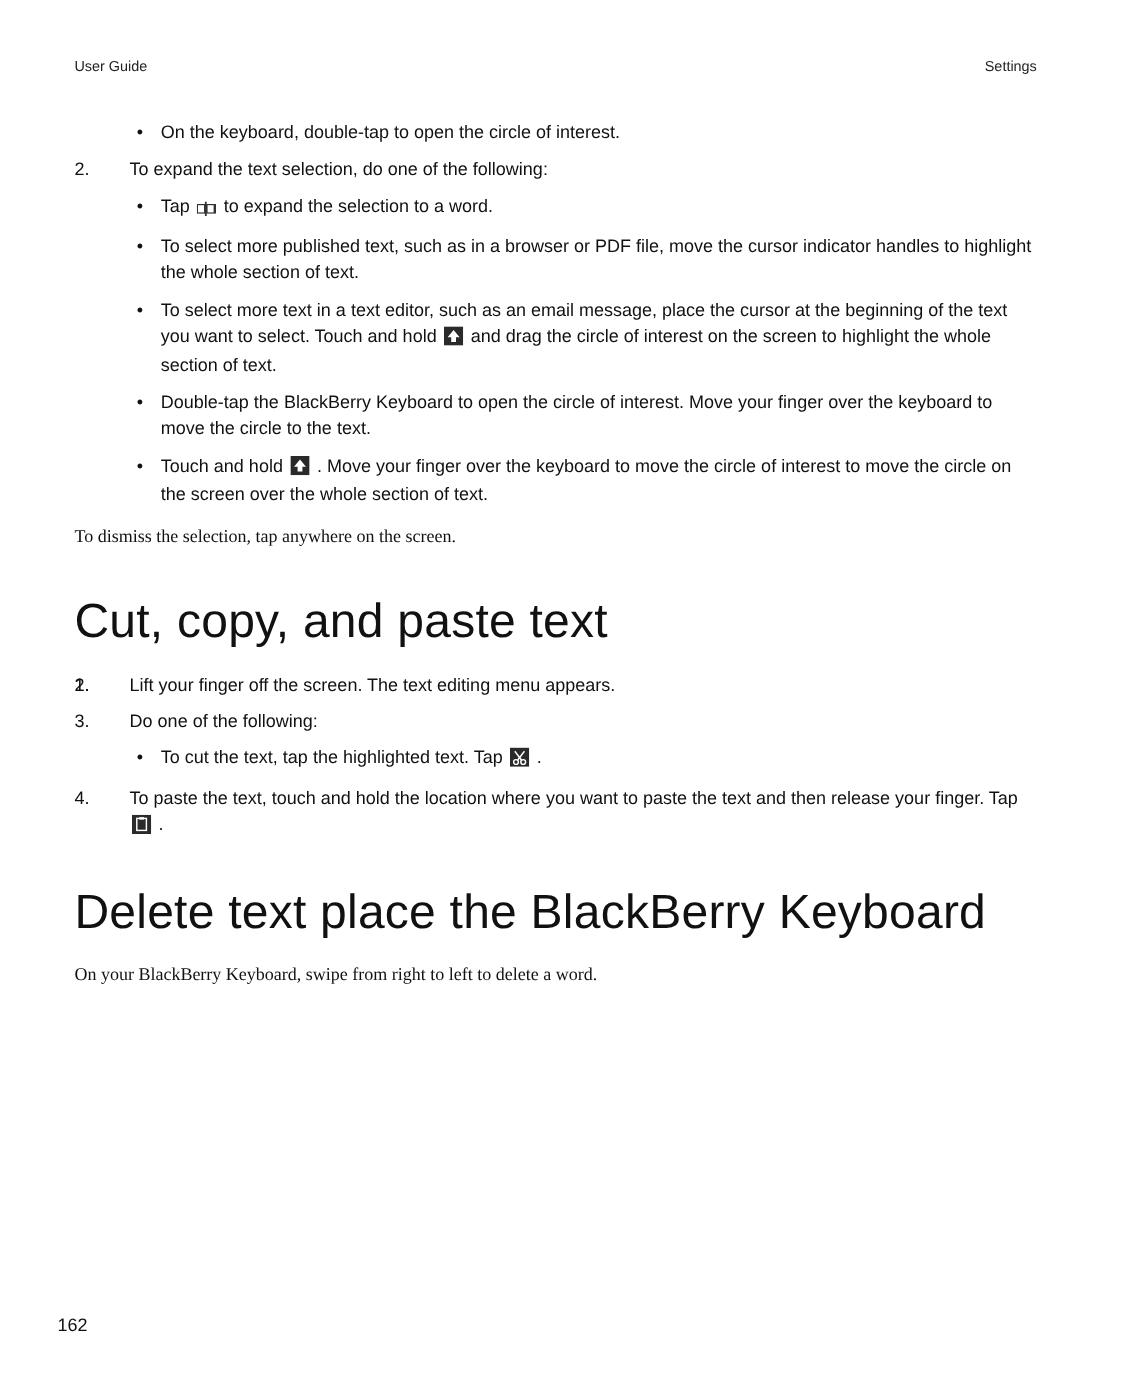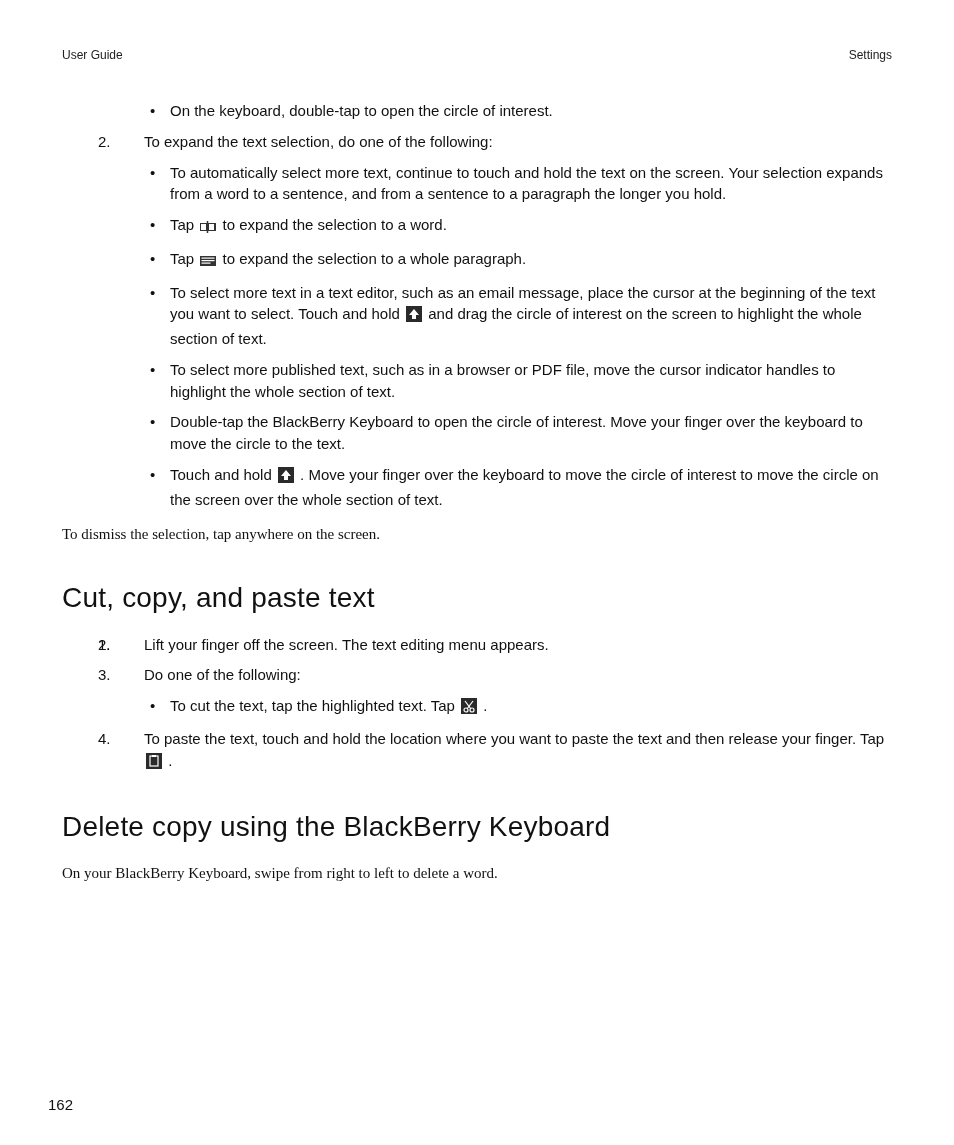--- a/index.html
+++ b/index.html
@@ -3,39 +3,38 @@
 <meta charset="utf-8">
 <style>
   * { box-sizing: border-box; margin: 0; padding: 0; }
   html, body { width: 954px; height: 1145px; background: #fff; }
   body {
     font-family: "Helvetica Neue", Helvetica, Arial, sans-serif;
     color: #111;
     position: relative;
   }
   .page {
-    padding: 48px 62px 40px 62px;
+    padding: 48px 90px 40px 62px;
   }
   .running-head {
     display: flex;
     justify-content: space-between;
     font-size: 12px;
     color: #222;
     margin-bottom: 38px;
   }
   ol.top {
     list-style: none;
     font-size: 15px;
     line-height: 1.45;
   }
   ol.top > li {
     position: relative;
     padding-left: 46px;
     margin-bottom: 8px;
-    margin-left: 36px;
   }
   ol.top > li > .num {
     position: absolute;
     left: 0;
     top: 0;
     width: 30px;
     text-align: left;
   }
   ul.bullets {
     list-style: none;
@@ -55,21 +54,21 @@
     top: 0;
     font-size: 15px;
   }
   .para {
     font-size: 15px;
     line-height: 1.45;
     margin: 14px 0;
     font-family: Liberation Serif, serif;
   }
   h2.section {
-    font-size: 28px;
+    font-size: 40px;
     font-weight: 300;
     margin-top: 36px;
     margin-bottom: 20px;
     letter-spacing: 0.2px;
   }
   .page-num {
     position: absolute;
     left: 48px;
     bottom: 32px;
     font-size: 15px;
@@ -93,56 +92,43 @@
   <ol class="top">
     <li>
       <ul class="bullets" style="margin-left:6px;">
         <li>On the keyboard, double-tap to open the circle of interest.</li>
       </ul>
     </li>
     <li>
       <span class="num">2.</span>
       <span>To expand the text selection, do one of the following:</span>
       <ul class="bullets">
-        <li>To automatically select more text, continue to touch and hold the text on the screen. Your selection expands from a word to a sentence, and from a sentence to a paragraph the longer you hold.</li>
         <li>
           <span>Tap </span>
           <span class="icon">
             <svg width="16" height="12" viewBox="0 0 16 12">
                 <rect x="0" y="2" width="16" height="8" fill="#333"></rect>
                 <rect x="1" y="3" width="5" height="6" fill="#fff"></rect>
                 <rect x="9" y="3" width="5" height="6" fill="#fff"></rect>
                 <line x1="7.5" y1="0" x2="7.5" y2="12" stroke="#333" stroke-width="1.5"></line>
               </svg>
           </span>
           <span> to expand the selection to a word.</span>
         </li>
-        <li>
-          <span>Tap </span>
-          <span class="icon">
-            <svg width="16" height="12" viewBox="0 0 16 12">
-                <rect x="0" y="1" width="16" height="10" fill="#333"></rect>
-                <rect x="1.5" y="2.5" width="13" height="1.2" fill="#fff"></rect>
-                <rect x="1.5" y="5" width="13" height="1.2" fill="#fff"></rect>
-                <rect x="1.5" y="7.5" width="9" height="1.2" fill="#fff"></rect>
-              </svg>
-          </span>
-          <span> to expand the selection to a whole paragraph.</span>
-        </li>
+        <li>To select more published text, such as in a browser or PDF file, move the cursor indicator handles to highlight the whole section of text.</li>
         <li>
           <span>To select more text in a text editor, such as an email message, place the cursor at the beginning of the text you want to select. Touch and hold </span>
           <span class="icon">
             <svg width="16" height="16" viewBox="0 0 16 16">
                 <rect x="0" y="0" width="16" height="16" fill="#2a2a2a"></rect>
                 <path d="M8 3 L13 9 L10 9 L10 13 L6 13 L6 9 L3 9 Z" fill="#fff"></path>
               </svg>
           </span>
           <span> and drag the circle of interest on the screen to highlight the whole section of text.</span>
         </li>
-        <li>To select more published text, such as in a browser or PDF file, move the cursor indicator handles to highlight the whole section of text.</li>
         <li>Double-tap the BlackBerry Keyboard to open the circle of interest. Move your finger over the keyboard to move the circle to the text.</li>
         <li>
           <span>Touch and hold </span>
           <span class="icon">
             <svg width="16" height="16" viewBox="0 0 16 16">
                 <rect x="0" y="0" width="16" height="16" fill="#2a2a2a"></rect>
                 <path d="M8 3 L13 9 L10 9 L10 13 L6 13 L6 9 L3 9 Z" fill="#fff"></path>
               </svg>
           </span>
           <span>. Move your finger over the keyboard to move the circle of interest to move the circle on the screen over the whole section of text.</span>
@@ -189,19 +175,19 @@
         <svg width="16" height="16" viewBox="0 0 16 16">
             <rect x="0" y="0" width="16" height="16" fill="#2a2a2a"></rect>
             <rect x="4" y="3" width="8" height="10" fill="none" stroke="#fff" stroke-width="1.2"></rect>
             <rect x="6" y="2" width="4" height="2" fill="#fff"></rect>
           </svg>
       </span>
       <span>.</span>
     </li>
   </ol>
 
-  <h2 class="section">Delete copy using the BlackBerry Keyboard</h2>
+  <h2 class="section">Delete text place the BlackBerry Keyboard</h2>
 
   <p class="para">On your BlackBerry Keyboard, swipe from right to left to delete a word.</p>
 
   <div class="page-num">162</div>
 
 </div>
 
 </body></html>

